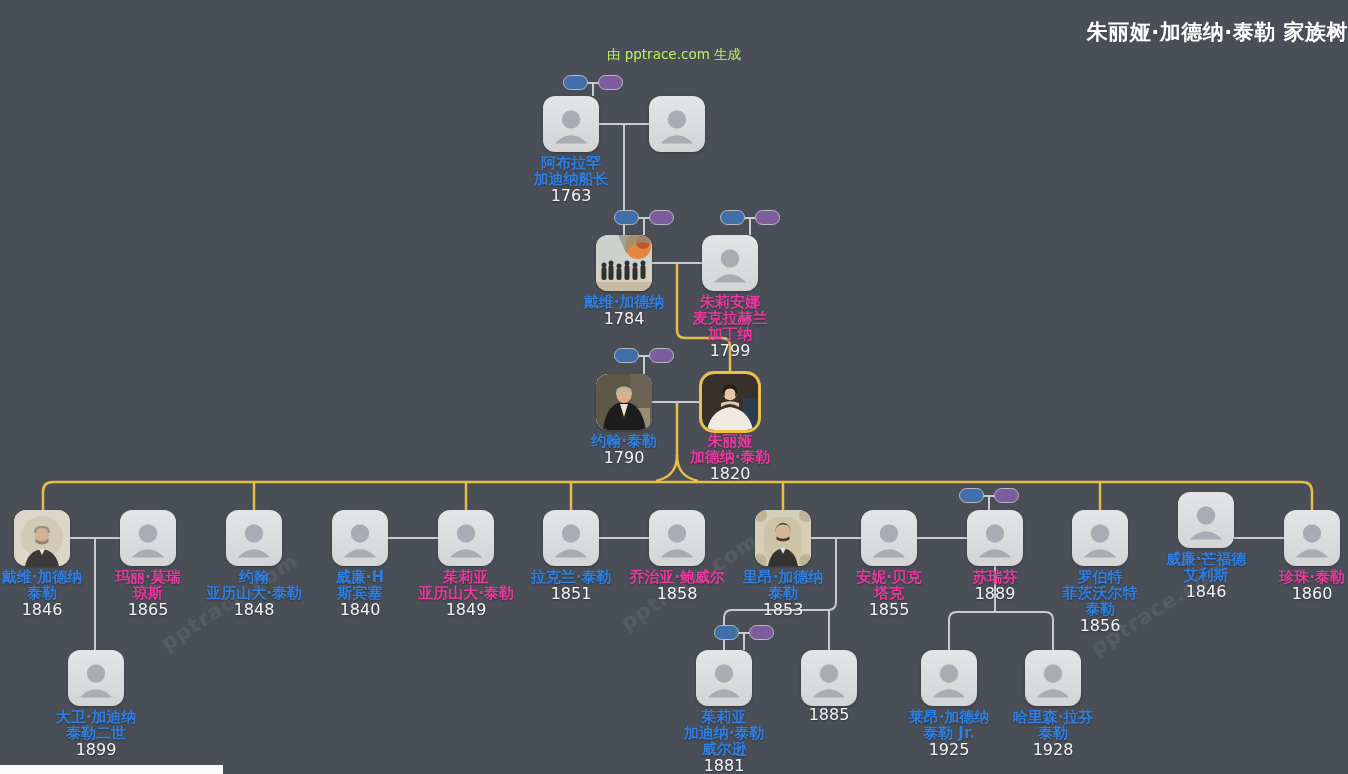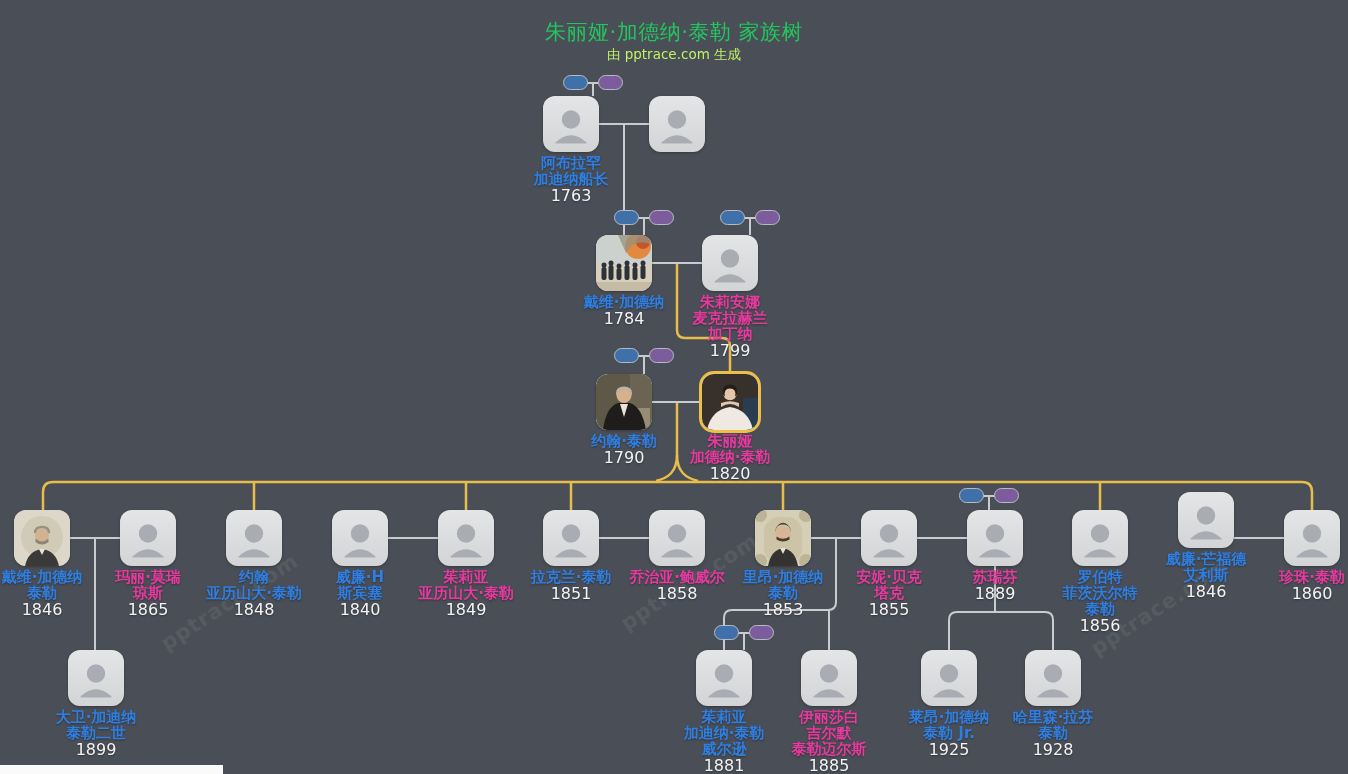--- a/index.html
+++ b/index.html
@@ -1,20 +1,20 @@
 <!DOCTYPE html>
 <html><head>
 <meta charset="utf-8">
 <style>
   html,body{margin:0;padding:0;background:#4a4e56;}
   .stage{position:relative;width:1348px;height:774px;background:#4a4e56;overflow:hidden;
          font-family:"DejaVu Sans","Liberation Sans",sans-serif;}
   .connectors{position:absolute;left:0;top:0;z-index:1;}
-  .title{position:absolute;left:0;top:18px;width:100%;text-align:center;color:#22c55e;
-         font-size:21px;font-weight:normal;letter-spacing:.5px;z-index:5;}
+  .title{position:absolute;left:0;top:18px;width:100%;text-align:right;color:#ffffff;
+         font-size:21px;font-weight:bold;letter-spacing:.5px;z-index:5;}
   .subtitle{position:absolute;left:0;top:46px;width:100%;text-align:center;color:#bef264;
          font-size:13.5px;z-index:5;}
   .person{position:absolute;width:56px;z-index:4;cursor:pointer;}
   .card{width:56px;height:56px;border-radius:12px;background:linear-gradient(180deg,#e4e5e7,#d3d4d6);
         box-shadow:0 1px 3px rgba(0,0,0,.28);overflow:hidden;}
   .card svg{display:block;border-radius:12px;}
   .card.highlight{box-shadow:0 0 0 3px #ecbf4a,0 1px 3px rgba(0,0,0,.3);}
   .name{position:relative;left:50%;transform:translateX(-50%);width:130px;margin-top:3px;
         text-align:center;font-size:15px;font-weight:bold;line-height:16px;
         text-shadow:0 1px 2px rgba(0,0,0,.35);}
@@ -390,25 +390,20 @@
         </div>
     <div class="year">1881</div>
   </div>
       <div class="person" style="left: 801px; top: 650px;">
     <div class="card">
           <svg width="56" height="56" viewBox="0 0 56 56">
             <circle cx="28" cy="23.5" r="9.2" fill="#a9adb3"></circle>
             <path d="M12.5,46.5 Q28,32 43.5,46.5 L43.5,47.5 L12.5,47.5 Z" fill="#a9adb3"></path>
           </svg>
         </div>
-    <div class="name" style="color: rgb(232, 57, 159);">
-          <div>伊丽莎白</div>
-          <div>吉尔默</div>
-          <div>泰勒迈尔斯</div>
-        </div>
     <div class="year">1885</div>
   </div>
       <div class="person" style="left: 921px; top: 650px;">
     <div class="card">
           <svg width="56" height="56" viewBox="0 0 56 56">
             <circle cx="28" cy="23.5" r="9.2" fill="#a9adb3"></circle>
             <path d="M12.5,46.5 Q28,32 43.5,46.5 L43.5,47.5 L12.5,47.5 Z" fill="#a9adb3"></path>
           </svg>
         </div>
     <div class="name" style="color: rgb(47, 127, 227);">

